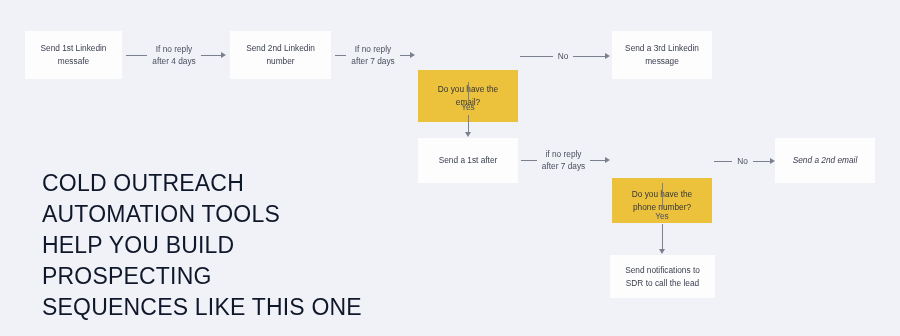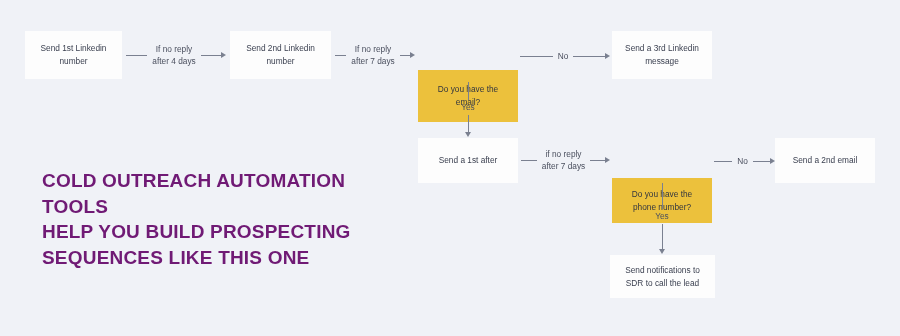--- a/index.html
+++ b/index.html
@@ -18,25 +18,25 @@
     width: 900px;
     height: 336px;
   }
 
   
   .headline {
     position: absolute;
     left: 42px;
     top: 168px;
     width: 340px;
-    font-size: 19px;
+    font-size: 23px;
     line-height: 1.35;
     letter-spacing: 0.2px;
-    color: #701a75;
-    font-weight: 700;
+    color: #0f172a;
+    font-weight: 400;
     text-transform: uppercase;
     white-space: pre-line;
   }
 
   
   .node {
     position: absolute;
     display: flex;
     align-items: center;
     justify-content: center;
@@ -126,21 +126,21 @@
 </head>
 <body>
 
 <div id="canvas">
 
   <div class="headline">COLD OUTREACH AUTOMATION TOOLS
 HELP YOU BUILD PROSPECTING
 SEQUENCES LIKE THIS ONE</div>
 
   <div class="node plain" style="left:25px; top:31px; width:97px; height:48px;">Send 1st Linkedin
-number</div>
+messafe</div>
 
   <div class="conn-h" style="left:126px; top:33px; width:100px;">
     <span class="seg"></span>
     <span class="lbl">If no reply
 after 4 days</span>
     <span class="seg"></span>
     <span class="head"></span>
   </div>
 
   <div class="node plain" style="left:230px; top:31px; width:101px; height:48px;">Send 2nd Linkedin
@@ -187,21 +187,21 @@
   <div class="node decision" style="left:612px; top:138px; width:100px; height:45px;">Do you have the
 phone number?</div>
 
   <div class="conn-h" style="left:714px; top:139px; width:61px;">
     <span class="seg"></span>
     <span class="lbl">No</span>
     <span class="seg"></span>
     <span class="head"></span>
   </div>
 
-  <div class="node plain" style="left:775px; top:138px; width:100px; height:45px;">Send a 2nd email</div>
+  <div class="node plain" style="left:775px; top:138px; width:100px; height:45px;font-style:italic;">Send a 2nd email</div>
 
   <div class="conn-v" style="left:635px; top:183px; height:71px;">
     <span class="seg"></span>
     <span class="lbl">Yes</span>
     <span class="seg"></span>
     <span class="head"></span>
   </div>
 
   <div class="node plain" style="left:610px; top:255px; width:105px; height:43px;">Send notifications to
 SDR to call the lead</div>

